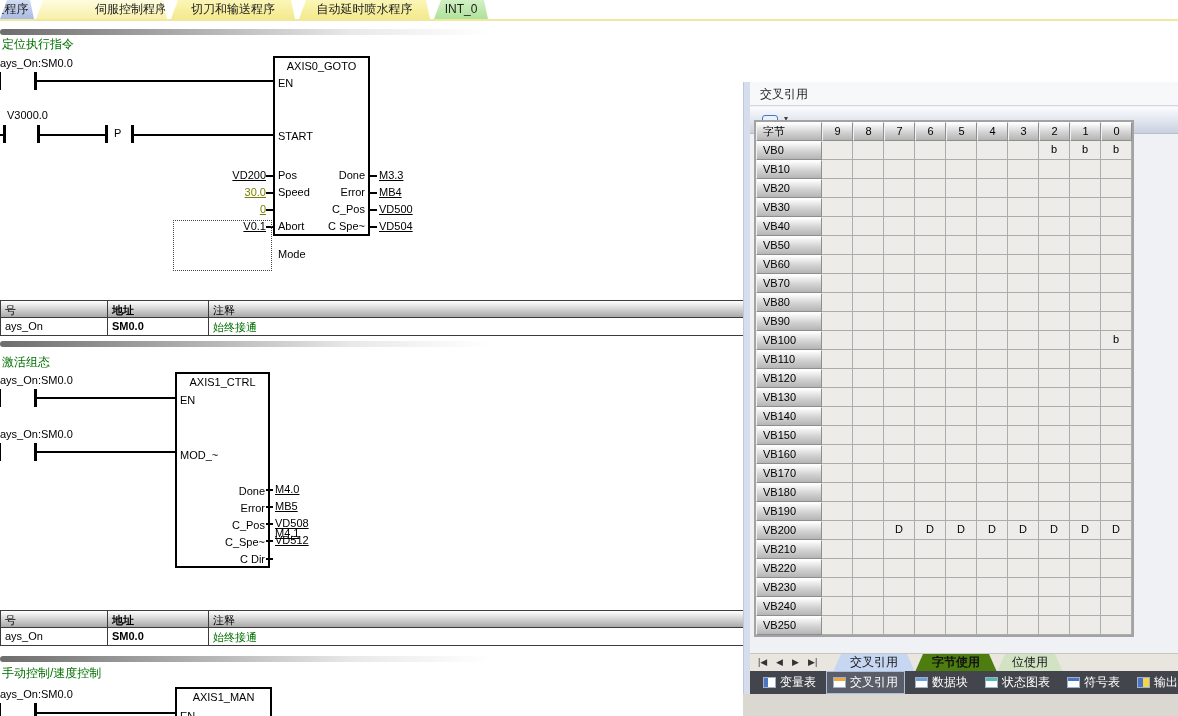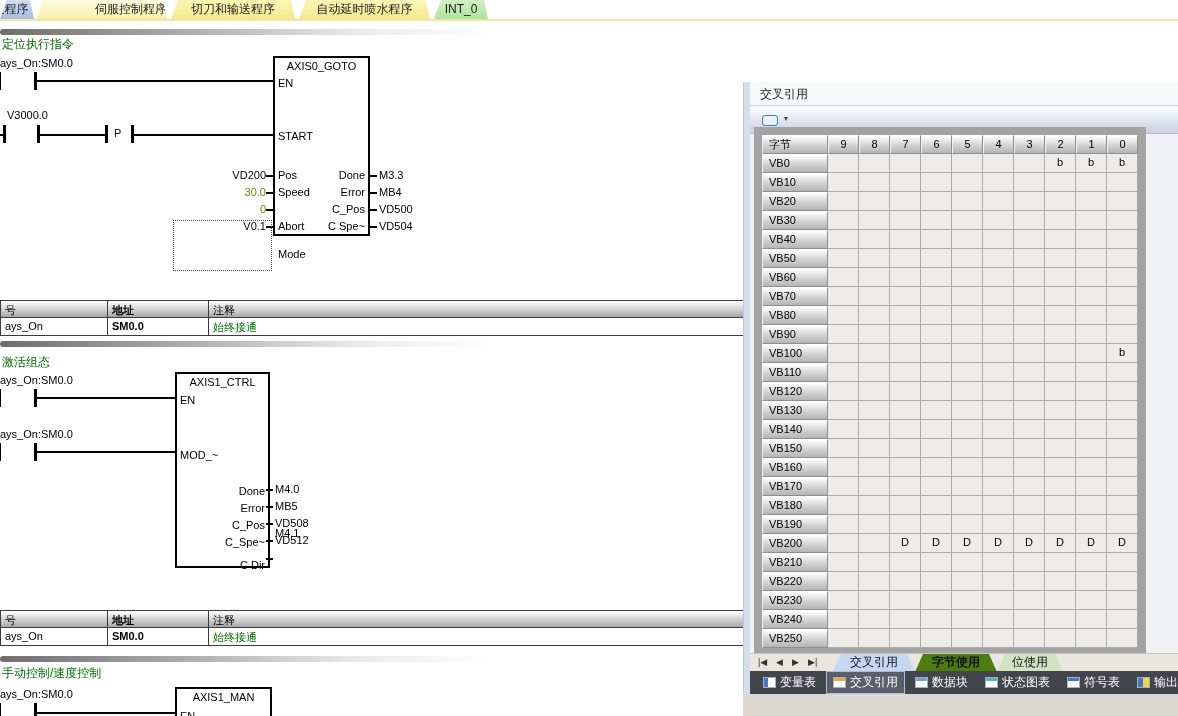--- a/index.html
+++ b/index.html
@@ -21,21 +21,21 @@
   .sepbar{position:absolute;height:6px;border-radius:3px;
           background:linear-gradient(to right,#6d6d6d,#b9b9b9 45%,#e9e9e9 72%,rgba(240,240,240,0));}
   .net-title{position:absolute;font-size:12px;color:#007000;white-space:nowrap;}
   .lad-label{position:absolute;font-size:11px;color:#000;white-space:nowrap;}
   .wire{position:absolute;height:2px;background:#000;}
   .cbar{position:absolute;width:3px;height:18px;background:#000;}
   .fblock{position:absolute;border:2px solid #000;background:#fff;font-size:11px;}
   .fb-title{position:absolute;top:2px;left:0;right:0;text-align:center;white-space:nowrap;}
   .pin-l{position:absolute;left:3px;white-space:nowrap;}
   .pin-r{position:absolute;right:3px;white-space:nowrap;}
-  .opnd{position:absolute;font-size:11px;white-space:nowrap;}
+  .opnd{position:absolute;font-size:11px;white-space:nowrap;text-decoration:underline;}
   .opnd.r{width:60px;text-align:right;}
   .tick{position:absolute;width:7px;height:2px;background:#000;}
   .olive{color:#7E7E00;}
   .green{color:#007000;}
   .dotted{position:absolute;border:1px dotted #444;background:transparent;}
   
   .symtable{position:absolute;left:0;width:749px;font-size:11px;border:1px solid #3c3c3c;box-sizing:border-box;}
   .symrow{display:flex;height:17px;box-sizing:border-box;}
   .symrow.head{background:linear-gradient(180deg,#ffffff,#a9a9a9);border-bottom:1px solid #3c3c3c;}
   .symrow.data{background:#fff;}
@@ -46,21 +46,21 @@
   
   .splitter{position:absolute;left:743px;top:82px;width:7px;height:612px;background:#D6DEEE;border-left:1px solid #BFC8DA;box-sizing:border-box;}
   .panel{position:absolute;left:750px;top:82px;width:506px;height:634px;background:#F0F1F4;}
   .panel-title{position:absolute;left:0;top:0;width:428px;height:24px;background:#F7F8FA;border-bottom:1px solid #D3D6DC;box-sizing:border-box;}
   .panel-title span{position:absolute;left:10px;top:4px;font-size:12px;color:#1a1a1a;}
   .panel-toolbar{position:absolute;left:0;top:25px;width:428px;height:27px;
                  background:linear-gradient(180deg,#FBFCFE,#C9D0DF);border-bottom:1px solid #B8BFD0;box-sizing:border-box;}
   .chip-icon{position:absolute;left:12px;top:8px;width:16px;height:11px;border:1px solid #4575C8;border-radius:3px;
              background:#EAF1FC;box-sizing:border-box;}
   .chip-caret{position:absolute;left:34px;top:7px;font-size:8px;color:#3C4452;}
-  .xtablewrap{position:absolute;left:4px;top:45px;border:8px solid #a3a3a3;background:#701a75;}
+  .xtablewrap{position:absolute;left:4px;top:38px;border:2px solid #a3a3a3;background:#701a75;}
   .xrow{display:flex;}
   .xcell{box-sizing:border-box;height:19px;font-size:11px;line-height:17px;overflow:hidden;white-space:nowrap;}
   .xcell.head{background:linear-gradient(180deg,#FFFFFF,#D2D2D2 55%,#B5B5B5);
               border:1px solid #8e8e8e;border-top-color:#fdfdfd;border-left-color:#f2f2f2;color:#000;}
   .xcell.corner,.xcell.rowlabel{width:66px;padding-left:6px;}
   .xcell.bit{width:31px;text-align:center;}
   .xcell.data{width:31px;text-align:center;background:#EDECE8;border-right:1px solid #ACACAC;border-bottom:1px solid #ACACAC;}
   .navstrip{position:absolute;left:0;top:571px;width:428px;height:18px;background:#E9E6DF;border-top:1px solid #C9C6BF;box-sizing:border-box;}
   .navbtn{position:absolute;top:3px;font-size:9px;color:#333;}
   .sheettab{position:absolute;top:0px;height:18px;line-height:17px;font-size:12px;text-align:center;color:#101010;
@@ -188,21 +188,21 @@
     <div class="wire" style="left:37px;top:430px;width:138px;"></div>
 
     <div class="fblock" style="left:175px;top:351px;width:91px;height:192px;">
       <span class="fb-title">AXIS1_CTRL</span>
       <span class="pin-l" style="top:20px;">EN</span>
       <span class="pin-l" style="top:75px;">MOD_~</span>
       <span class="pin-r" style="top:111px;">Done</span>
       <span class="pin-r" style="top:128px;">Error</span>
       <span class="pin-r" style="top:145px;">C_Pos</span>
       <span class="pin-r" style="top:162px;">C_Spe~</span>
-      <span class="pin-r" style="top:185px;margin-left:16px;">C Dir</span>
+      <span class="pin-r" style="top:179px;margin-left:16px;">C Dir</span>
     </div>
     <div class="tick" style="left:266px;top:468px;"></div>
     <div class="opnd" style="left:275px;top:462px;">M4.0</div>
     <div class="tick" style="left:266px;top:485px;"></div>
     <div class="opnd" style="left:275px;top:479px;">MB5</div>
     <div class="tick" style="left:266px;top:502px;"></div>
     <div class="opnd" style="left:275px;top:496px;">VD508</div>
     <div class="tick" style="left:266px;top:519px;"></div>
     <div class="opnd" style="left:275px;top:513px;">VD512</div>
     <div class="tick" style="left:266px;top:537px;"></div>

